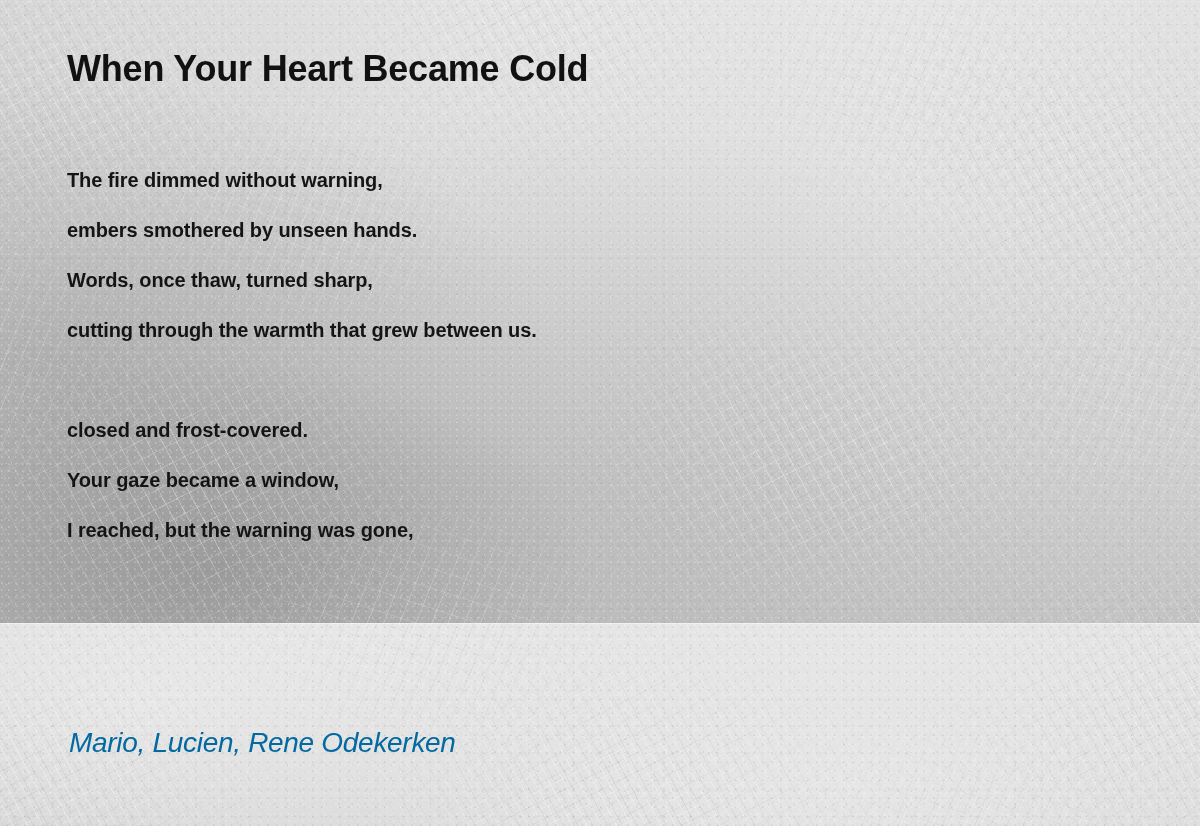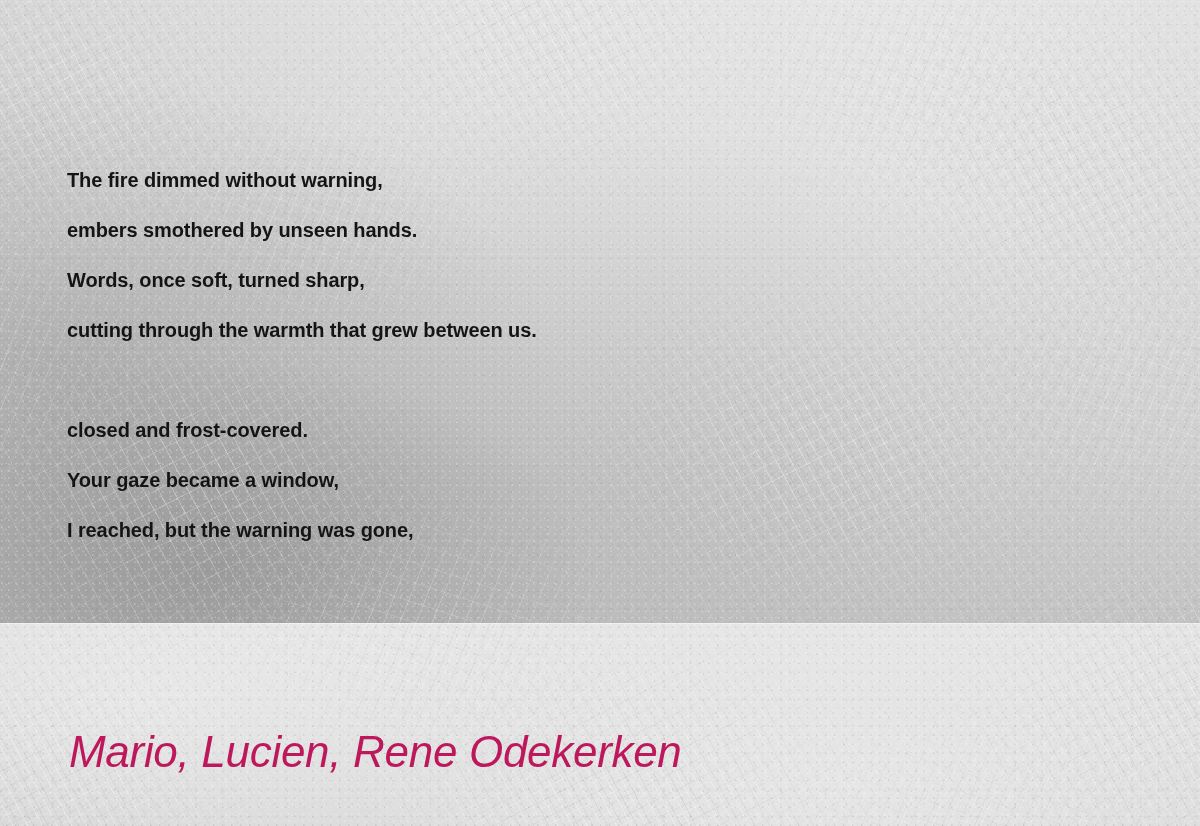--- a/index.html
+++ b/index.html
@@ -160,48 +160,49 @@
     white-space: nowrap;
     display: block;
   }
   .poem-line.blank {
     height: 50px;
   }
   .poem-author {
     position: absolute;
     left: 69px;
     top: 727px;
-    font-size: 44px;
+    font-size: 28px;
     font-style: italic;
     font-weight: normal;
-    color: #be185d;
+    color: #0369a1;
     white-space: nowrap;
     letter-spacing: -0.3px;
   }
 </style>
 </head>
 <body>
 
 <div class="poem-card">
 
   <div class="bg-base"></div>
   <div class="bg-band-top"></div>
   <div class="bg-band-bottom"></div>
   <div class="bg-strokes-a"></div>
   <div class="bg-strokes-b"></div>
   <div class="bg-grain"></div>
   <div class="bg-seam"></div>
 
   <div class="content">
 
+    <div class="poem-title">When Your Heart Became Cold</div>
 
     <div class="poem-body">
       <span class="poem-line">The fire dimmed without warning,</span>
       <span class="poem-line">embers smothered by unseen hands.</span>
-      <span class="poem-line">Words, once soft, turned sharp,</span>
+      <span class="poem-line">Words, once thaw, turned sharp,</span>
       <span class="poem-line">cutting through the warmth that grew between us.</span>
       <span class="poem-line blank"></span>
       <span class="poem-line">closed and frost-covered.</span>
       <span class="poem-line">Your gaze became a window,</span>
       <span class="poem-line">I reached, but the warning was gone,</span>
     </div>
 
     <div class="poem-author">Mario, Lucien, Rene Odekerken</div>
 
   </div>

